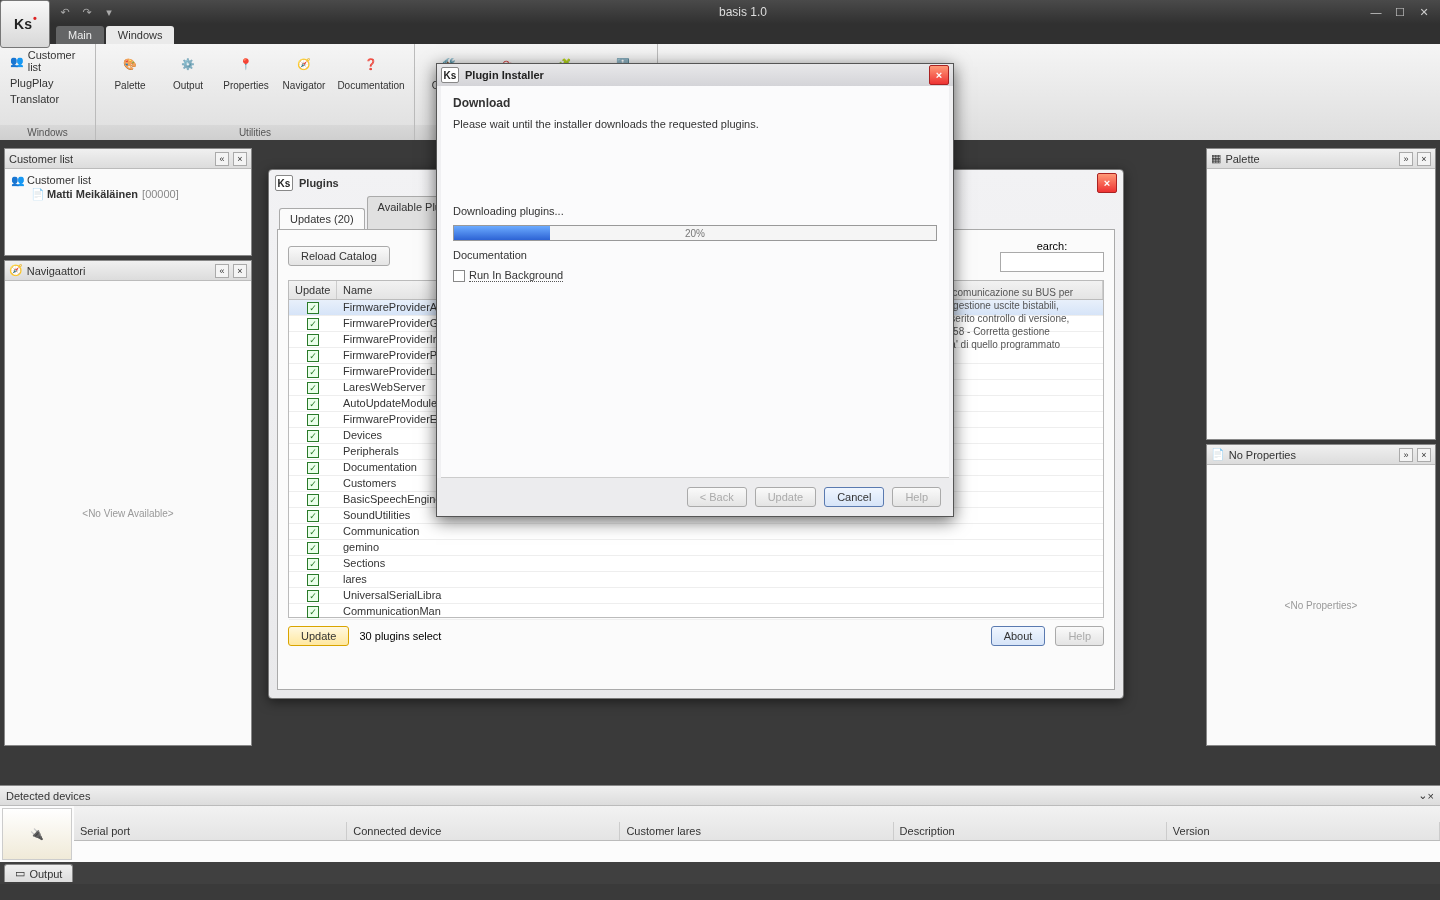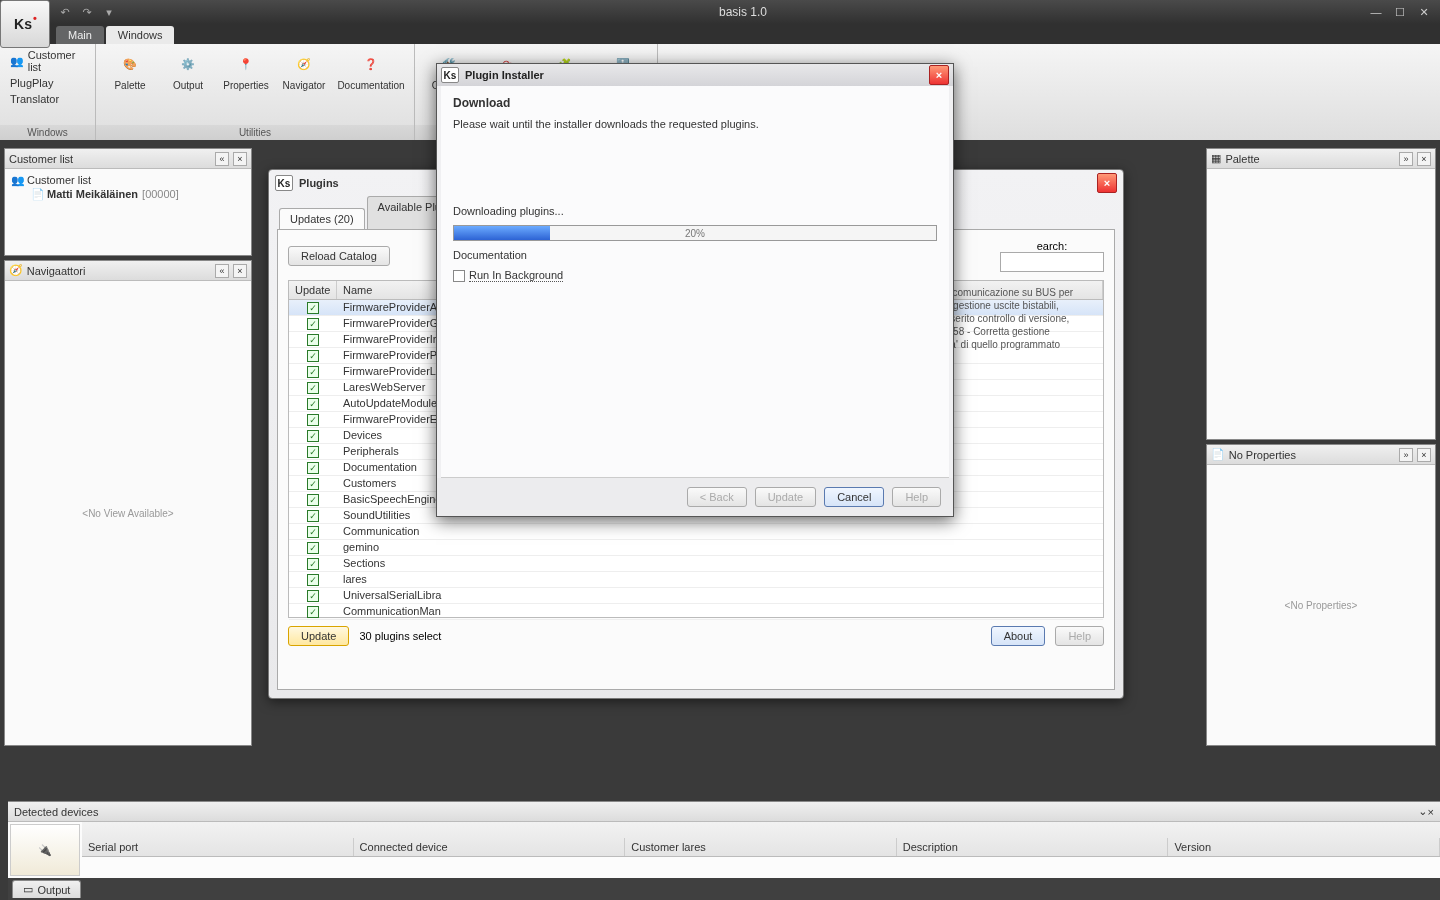--- a/index.html
+++ b/index.html
@@ -93,21 +93,21 @@
   .inst-gap { flex: 1; }
   .progress { height: 16px; border: 1px solid #999; background: #f5f5f5; position: relative; }
   .progress .bar { position: absolute; left: 0; top: 0; bottom: 0; width: 20%; background: linear-gradient(#6cabff,#2d63d4); }
   .progress .pct { position: absolute; inset: 0; display: flex; align-items: center; justify-content: center; color: #777; font-size: 10px; }
   .inst-check { display: flex; align-items: center; gap: 4px; }
   .inst-check .box { width: 12px; height: 12px; border: 1px solid #888; background: #fff; }
   .inst-check .lbl { border-bottom: 1px dotted #555; }
   .inst-footer { height: 38px; display: flex; align-items: center; justify-content: flex-end; gap: 8px; padding: 4px 12px; background: #ececee; }
 
   
-  .bottom { position: absolute; left: 0; right: 0; bottom: 0; padding-left: 8px; }
+  .bottom { position: absolute; left: 0; right: 0; bottom: 16px; }
   .det-panel { background: #e8eaec; border-top: 1px solid #888; }
   .det-header { height: 20px; background: linear-gradient(#f0f0f0,#dcdcdc); border-bottom: 1px solid #bbb; display: flex; align-items: center; padding: 0 6px; color: #333; }
   .det-header .spacer { flex: 1; }
   .det-body { height: 56px; background: #fcfcfc; display: flex; }
   .det-icon { width: 70px; border: 1px solid #ccc; margin: 2px; background: linear-gradient(#fff,#f0ead8); display: flex; align-items: center; justify-content: center; }
   .det-table { flex: 1; display: flex; flex-direction: column; }
   .det-th { display: flex; background: linear-gradient(#f2f2f2,#e4e4e4); border-bottom: 1px solid #bbb; }
   .det-th div { flex: 1; padding: 3px 6px; border-right: 1px solid #ccc; color: #333; margin-top: 16px; }
   .output-tab { height: 22px; background: #404040; display: flex; align-items: center; padding-left: 4px; }
   .output-tab .tab { background: linear-gradient(#f0f0f0,#dcdcdc); border: 1px solid #888; border-bottom: none; padding: 2px 10px; border-radius: 3px 3px 0 0; color: #333; display: flex; align-items: center; gap: 4px; }

